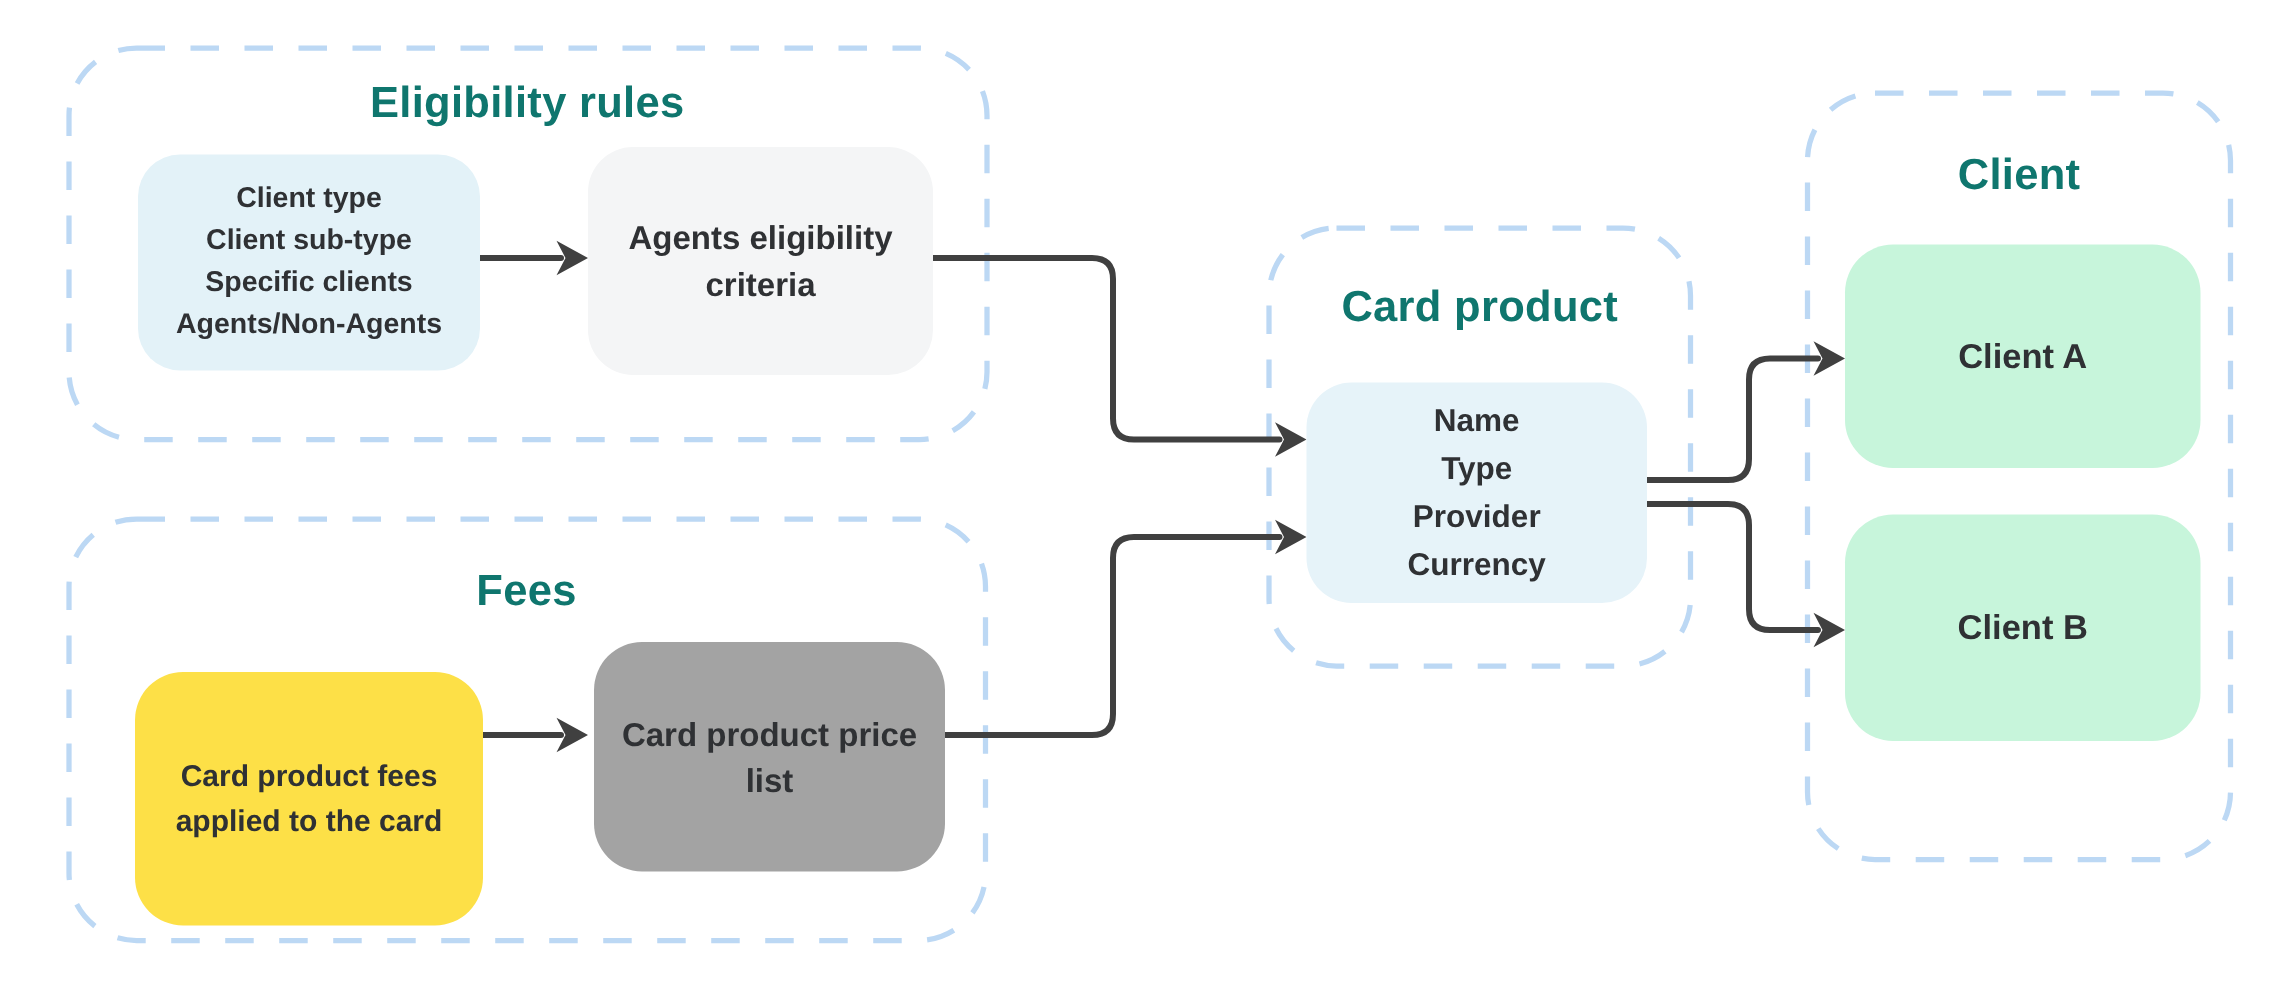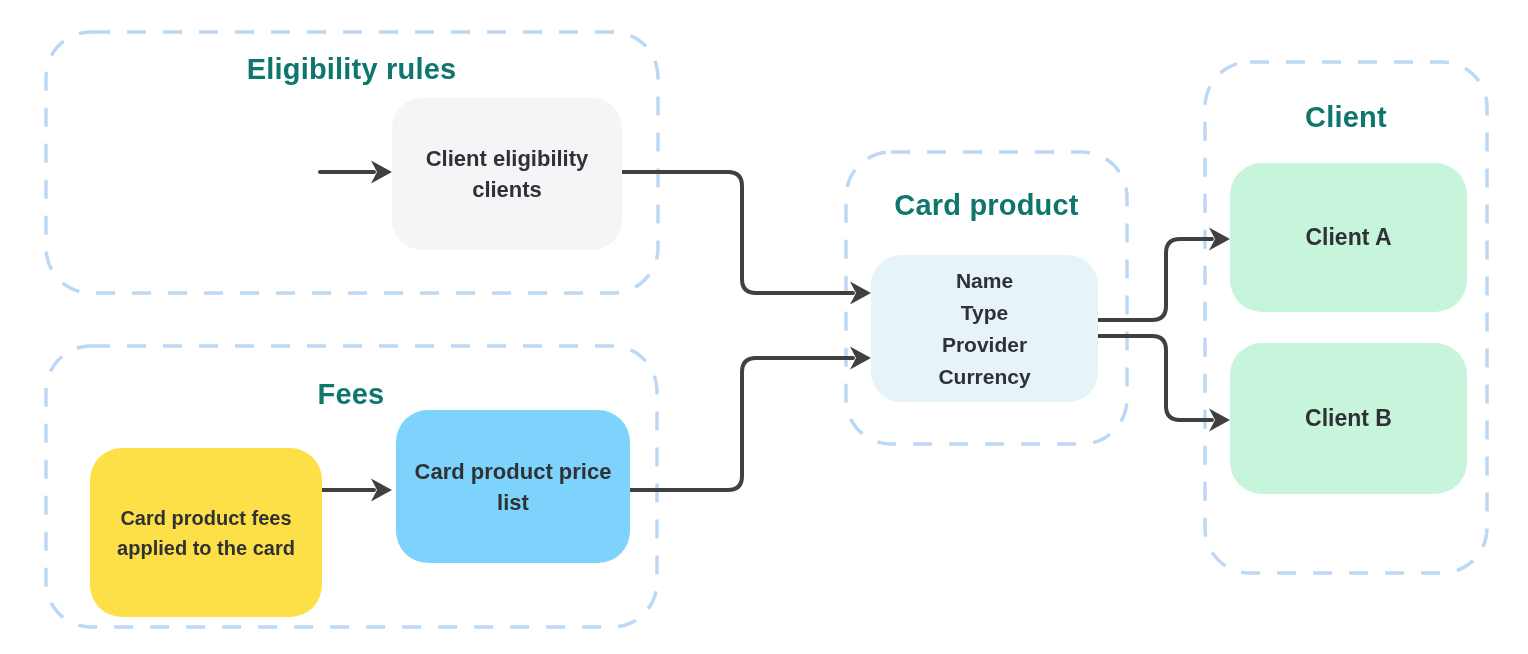--- a/index.html
+++ b/index.html
@@ -68,30 +68,38 @@
       <polygon points="1230,239 1209,227.5 1215,239 1209,250.5" fill="#404040"></polygon>
       <polygon points="1230,420 1209,408.5 1215,420 1209,431.5" fill="#404040"></polygon>
     </g>
   </svg>
 
   <div class="group-title" style="left:45px;top:53px;width:613px;">Eligibility rules</div>
   <div class="group-title" style="left:846px;top:189px;width:281px;">Card product</div>
   <div class="group-title" style="left:45px;top:378px;width:612px;">Fees</div>
   <div class="group-title" style="left:1205px;top:101px;width:282px;">Client</div>
 
+  <div class="node n-elig-inputs" style="left: 92px; top: 103px; width: 228px; height: 144px; background-color: rgb(227, 242, 248);">
+    <span class="inner">
+      <span style="display:block;">Client type</span>
+      <span style="display:block;">Client sub-type</span>
+      <span style="display:block;">Specific clients</span>
+      <span style="display:block;">Agents/Non-Agents</span>
+    </span>
+  </div>
 
   <div class="node n-criteria" style="left: 392px; top: 98px; width: 230px; height: 152px; background-color: rgb(244, 245, 246);">
-    <span class="inner">Client eligibility clients</span>
+    <span class="inner">Agents eligibility criteria</span>
   </div>
 
   <div class="node n-fees-input" style="left: 90px; top: 448px; width: 232px; height: 169px; background-color: #fde047;">
     <span class="inner">Card product fees applied to the card</span>
   </div>
 
-  <div class="node n-price-list" style="left: 396px; top: 410px; width: 234px; height: 153px; background-color: #7dd3fc;">
+  <div class="node n-price-list" style="left: 396px; top: 428px; width: 234px; height: 153px; background-color: #a3a3a3;">
     <span class="inner">Card product price list</span>
   </div>
 
   <div class="node n-card-product" style="left: 871px; top: 255px; width: 227px; height: 147px; background-color: rgb(230, 243, 249);">
     <span class="inner">
       <span style="display:block;">Name</span>
       <span style="display:block;">Type</span>
       <span style="display:block;">Provider</span>
       <span style="display:block;">Currency</span>
     </span>

